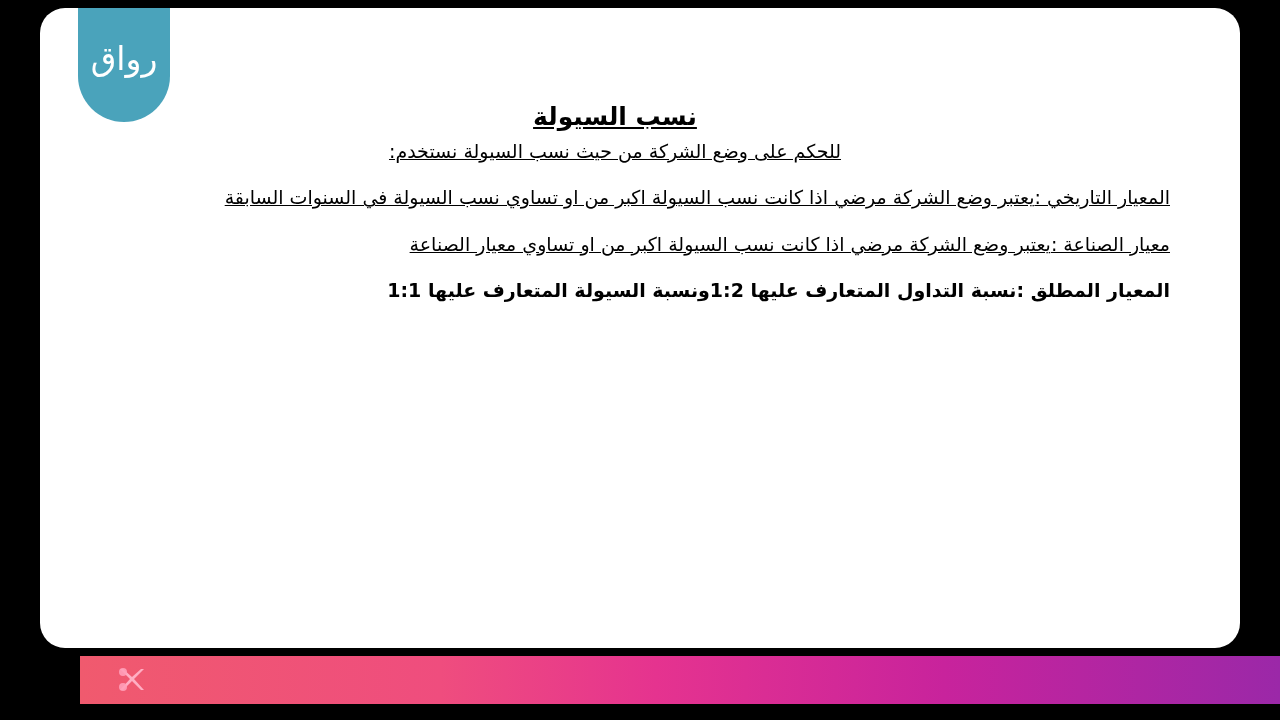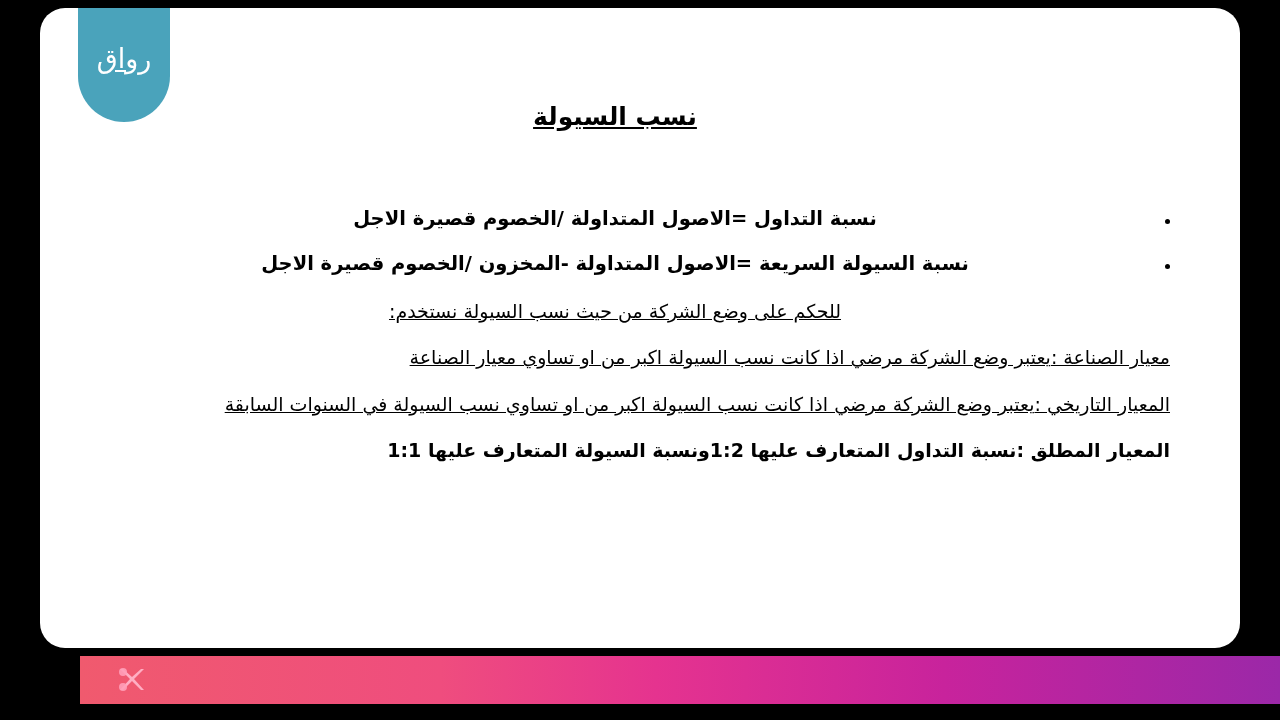--- a/index.html
+++ b/index.html
@@ -37,25 +37,24 @@
     width: 92px;
     height: 114px;
     background: #4aa3bb;
     border-radius: 0 0 46px 46px;
     display: flex;
     align-items: center;
     justify-content: center;
   }
   .logo-text {
     color: #ffffff;
-    font-size: 27px;
+    font-size: 33px;
     font-family: "DejaVu Sans", sans-serif;
     margin-top: -14px;
     letter-spacing: 0px;
-    text-decoration: underline;
   }
   
   .content {
     position: absolute;
     right: 70px;
     top: 70px;
     width: 1110px;
     text-align: center;
     color: #000000;
     direction: rtl;
@@ -139,41 +138,31 @@
 <body>
 
 <div class="stage">
 
   <div class="slide">
 
     <div class="content">
 
       <div class="slide-title">نسب السيولة</div>
 
-      <ul class="bullets">
-        <li>
-          <span class="dot"></span>
-          <span>نسبة التداول  =الاصول المتداولة  /الخصوم قصيرة الاجل</span>
-        </li>
-        <li>
-          <span class="dot"></span>
-          <span>نسبة السيولة السريعة =الاصول المتداولة -المخزون  /الخصوم قصيرة الاجل</span>
-        </li>
-      </ul>
 
       <div class="para first">
         <span class="u b">للحكم على وضع الشركة من حيث نسب السيولة نستخدم:</span>
       </div>
 
       <div class="para para-wide">
-        <span class="u b">معيار الصناعة :</span><span class="u">يعتبر وضع الشركة مرضي اذا كانت نسب السيولة اكبر من او تساوي معيار الصناعة</span>
+        <span class="u b">المعيار التاريخي :</span><span class="u">يعتبر وضع الشركة مرضي اذا كانت نسب السيولة اكبر من او تساوي نسب السيولة في السنوات السابقة</span>
       </div>
 
       <div class="para para-wide">
-        <span class="u b">المعيار التاريخي :</span><span class="u">يعتبر وضع الشركة مرضي اذا كانت نسب السيولة اكبر من او تساوي نسب السيولة في السنوات السابقة</span>
+        <span class="u b">معيار الصناعة :</span><span class="u">يعتبر وضع الشركة مرضي اذا كانت نسب السيولة اكبر من او تساوي معيار الصناعة</span>
       </div>
 
       <div class="para para-indent">
         <span>المعيار المطلق :نسبة التداول المتعارف عليها  1:2ونسبة السيولة المتعارف عليها 1:1</span>
       </div>
 
     </div>
 
     <div class="bottom-bar">
       <span class="capcut-logo">

